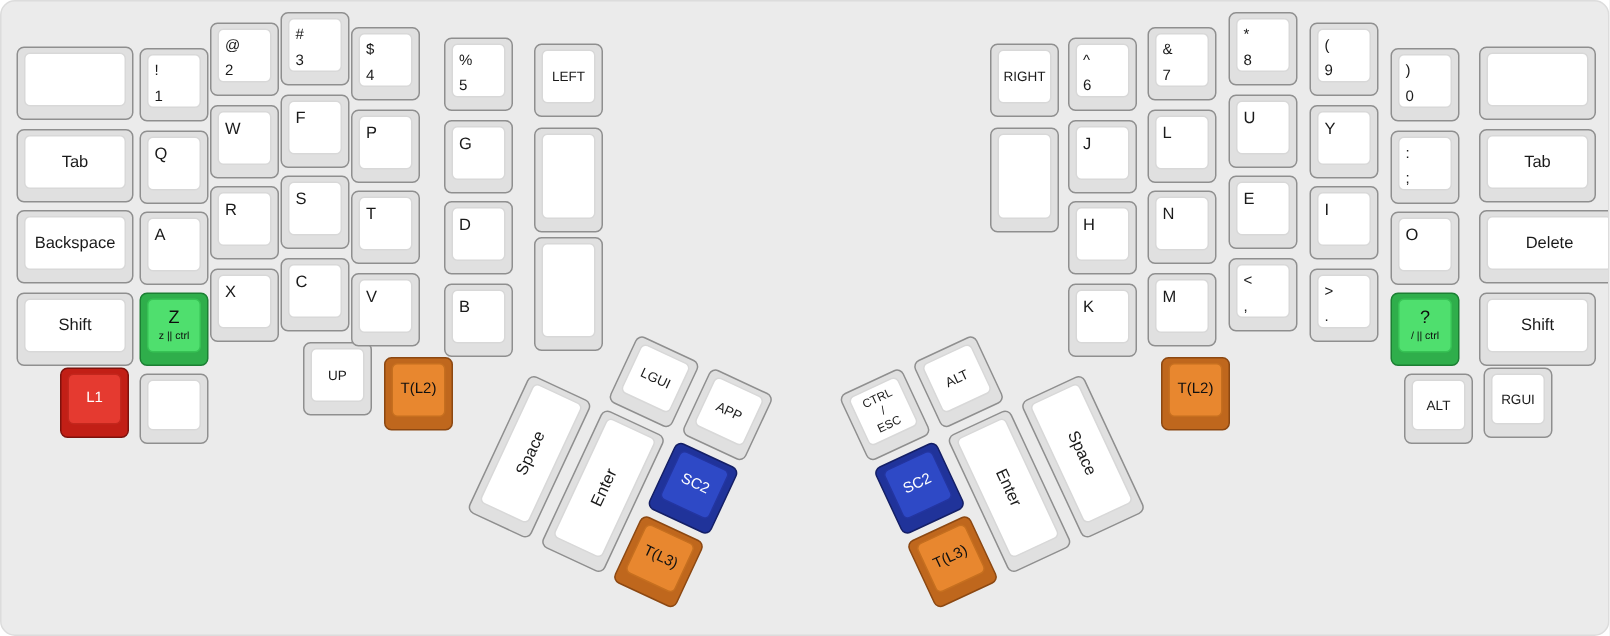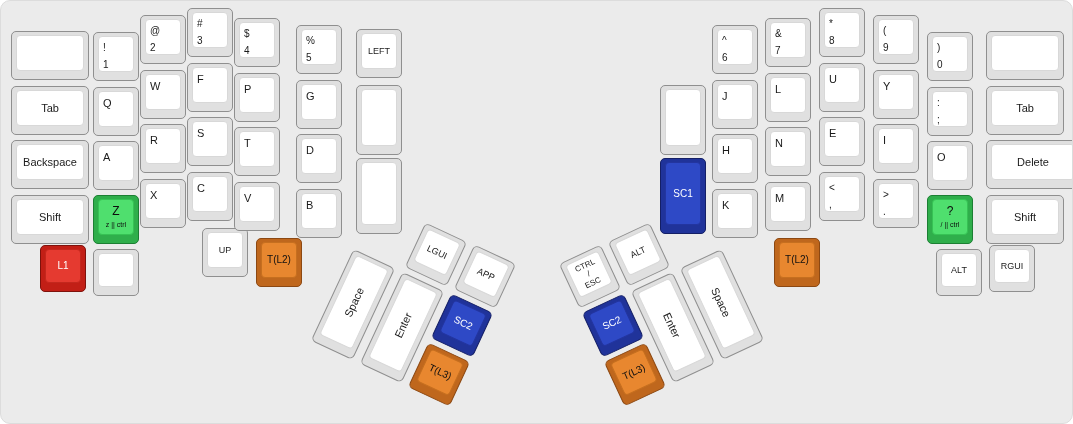--- a/index.html
+++ b/index.html
@@ -261,27 +261,27 @@
     <div class="key" style="left: 649px; top: 275.5px; width: 46px; height: 101px; background: rgb(224, 224, 224); border-color: rgb(143, 143, 143); transform: rotate(-25deg);">
       <div class="face" style="background: rgb(255, 255, 255); border-color: rgb(216, 216, 216);">
         <div class="lbl vert" style="font-size: 11px; color: rgb(26, 26, 26); transform: translate(-50%, -50%) rotate(90deg);">Enter</div>
       </div>
     </div>
     <div class="key" style="left: 698px; top: 252.5px; width: 46px; height: 101px; background: rgb(224, 224, 224); border-color: rgb(143, 143, 143); transform: rotate(-25deg);">
       <div class="face" style="background: rgb(255, 255, 255); border-color: rgb(216, 216, 216);">
         <div class="lbl vert" style="font-size: 11px; color: rgb(26, 26, 26); transform: translate(-50%, -50%) rotate(90deg);">Space</div>
       </div>
     </div>
+    <div class="key" style="left: 659px; top: 28px; width: 46px; height: 49px; background: rgb(224, 224, 224); border-color: rgb(143, 143, 143);">
+      <div class="face" style="background: rgb(255, 255, 255); border-color: rgb(216, 216, 216);">
+        <div class="lbl cen" style="color: rgb(26, 26, 26);"><span style="font-size: 9px;">RIGHT</span></div>
+      </div>
+    </div>
     <div class="key" style="left: 659px; top: 84px; width: 46px; height: 70px; background: rgb(224, 224, 224); border-color: rgb(143, 143, 143);">
       <div class="face" style="background: rgb(255, 255, 255); border-color: rgb(216, 216, 216);"></div>
-    </div>
-    <div class="key" style="left: 659px; top: 157px; width: 46px; height: 76px; background: rgb(32, 51, 154); border-color: rgb(20, 31, 102);">
-      <div class="face" style="background: rgb(46, 73, 198); border-color: rgb(35, 53, 160);">
-        <div class="lbl cen" style="color: rgb(255, 255, 255);"><span style="font-size: 10px;">SC1</span></div>
-      </div>
     </div>
     <div class="key" style="left: 711px; top: 24px; width: 46px; height: 49px; background: rgb(224, 224, 224); border-color: rgb(143, 143, 143);">
       <div class="face" style="background: rgb(255, 255, 255); border-color: rgb(216, 216, 216);">
         <div class="lbl tl" style="font-size: 10px; color: rgb(26, 26, 26);">^
 6</div>
       </div>
     </div>
     <div class="key" style="left: 711px; top: 79px; width: 46px; height: 49px; background: rgb(224, 224, 224); border-color: rgb(143, 143, 143);">
       <div class="face" style="background: rgb(255, 255, 255); border-color: rgb(216, 216, 216);">
         <div class="lbl tl" style="font-size: 11px; color: rgb(26, 26, 26);">J</div>

